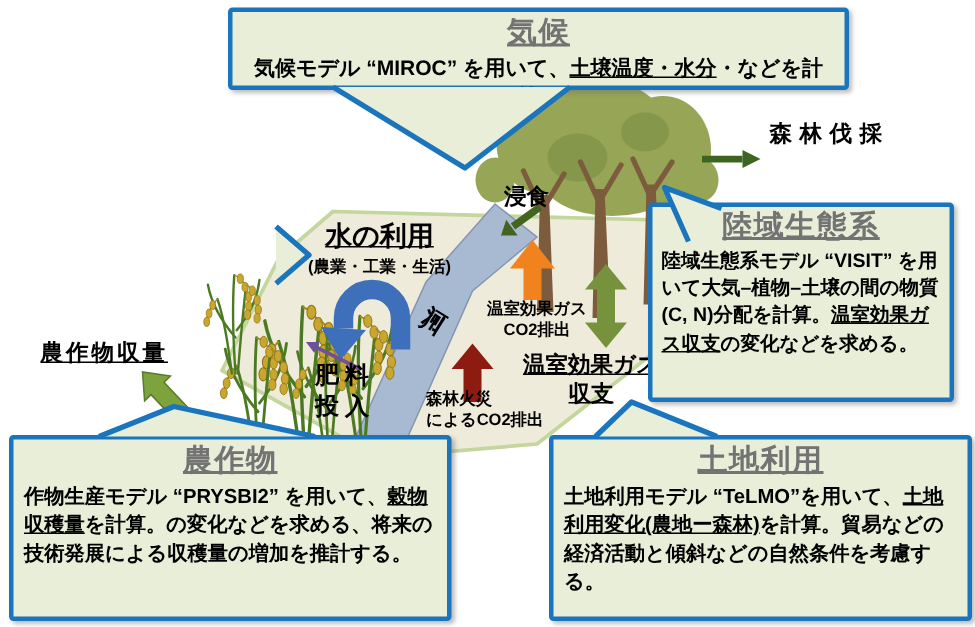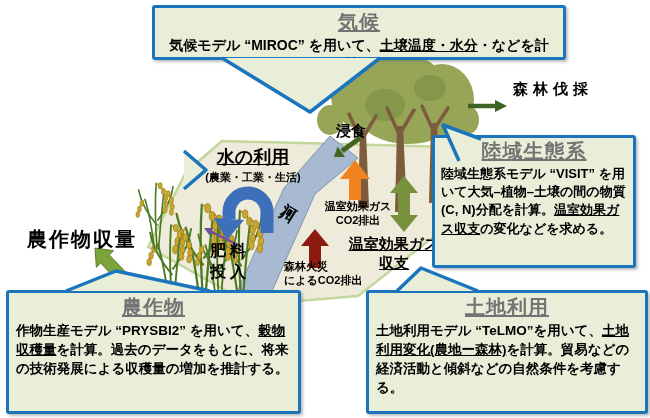--- a/index.html
+++ b/index.html
@@ -33,21 +33,21 @@
   #lbl-wateruse{left:196px;top:145px;width:114px;text-align:center;}
   #lbl-wateruse .t1{font-size:18px;font-weight:800;text-decoration:underline;}
   #lbl-wateruse .t2{font-size:11px;font-weight:700;margin-top:1px;}
   #lbl-river{left:289px;top:195px;font-size:15px;writing-mode:vertical-rl;
              transform:rotate(32deg);transform-origin:50% 20%;letter-spacing:3px;}
   #lbl-luco2{left:317px;top:200px;width:82px;text-align:center;font-size:11px;font-weight:700;line-height:1.25;}
   #lbl-fire{left:284px;top:260px;font-size:11px;font-weight:700;line-height:1.25;}
   #lbl-ghg{left:344px;top:235px;width:100px;text-align:center;font-size:15px;line-height:1.25;}
   #lbl-ghg div{text-decoration:underline;}
   #lbl-fert{left:210px;top:241px;font-size:16px;letter-spacing:4px;line-height:1.3;}
-  #lbl-yield{left:27px;top:226px;font-size:20px;letter-spacing:2px;text-align:center;}
+  #lbl-yield{left:27px;top:226px;font-size:15px;letter-spacing:2px;text-decoration:underline;text-align:center;}
   #lbl-defor{left:513px;top:80px;font-size:15px;letter-spacing:5px;}
 
   
   .stem{fill:none;stroke:#4C7A23;stroke-width:2;stroke-linecap:round;}
   .awn{fill:none;stroke:#A8891F;stroke-width:1.2;}
   .grain{fill:#C9A62E;stroke:#8F7518;stroke-width:.6;}
   .branch{stroke:#7D5C3E;stroke-width:3.5;stroke-linecap:round;fill:none;}
   .tail{fill:#E9EED9;stroke:#1B75BC;stroke-width:3.5;stroke-linejoin:round;}
 </style>
 </head>
@@ -185,21 +185,21 @@
   </div>
 
 
   <div class="callout" id="c-eco">
     <div class="title">陸域生態系</div>
     <div class="body"><span>陸域生態系モデル “VISIT” を用いて大気–植物–土壌の間の物質(C, N)分配を計算。</span><span class="u b">温室効果ガス収支</span><span>の変化などを求める。</span></div>
   </div>
 
   <div class="callout" id="c-crop">
     <div class="title">農作物</div>
-    <div class="body"><span>作物生産モデル “PRYSBI2” を用いて、</span><span class="u b">穀物収穫量</span><span>を計算。過去のデータをもとに、将来の技術発展による収穫量の増加を推計する。</span></div>
+    <div class="body"><span>作物生産モデル “PRYSBI2” を用いて、</span><span class="u b">穀物収穫量</span><span>を計算。の変化などを求める、将来の技術発展による収穫量の増加を推計する。</span></div>
   </div>
 
   <div class="callout" id="c-land">
     <div class="title">土地利用</div>
     <div class="body"><span>土地利用モデル “TeLMO”を用いて、</span><span class="u b">土地利用変化(農地ー森林)</span><span>を計算。貿易などの経済活動と傾斜などの自然条件を考慮する。</span></div>
   </div>
 
   <svg id="tails" width="650" height="418" viewBox="0 0 650 418">
     <path class="tail" d="M222,58 L310,112 L380,58"></path>
     <path class="tail" d="M184,151 L206,170 L184,189"></path>

